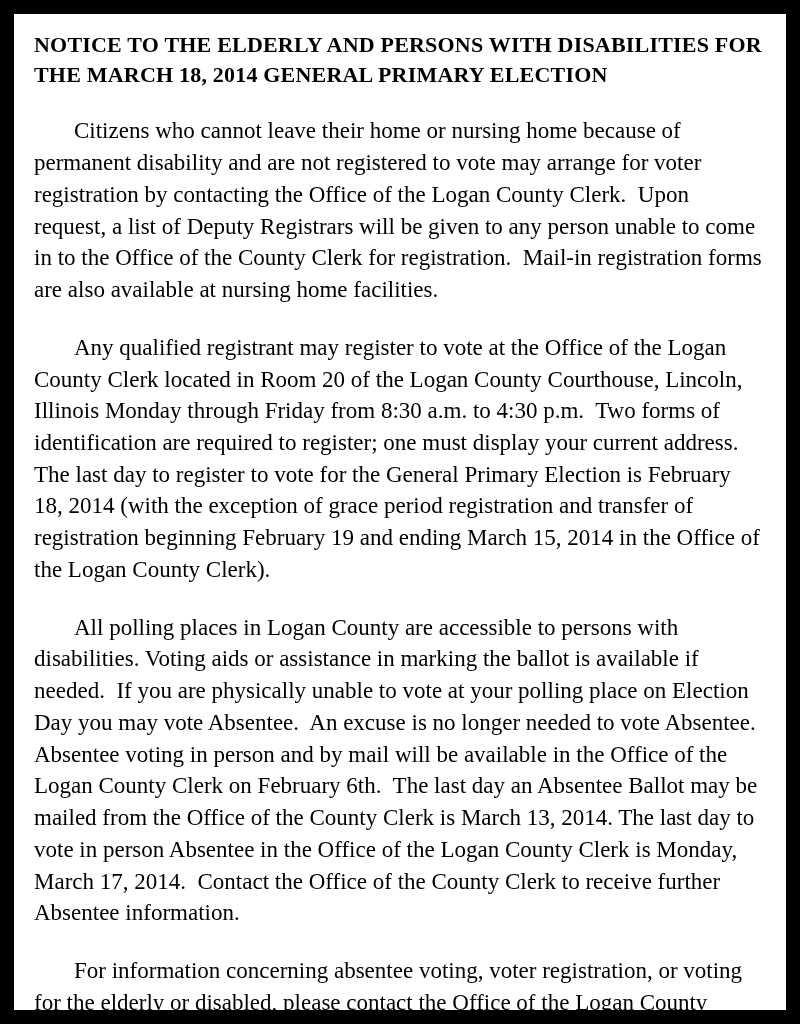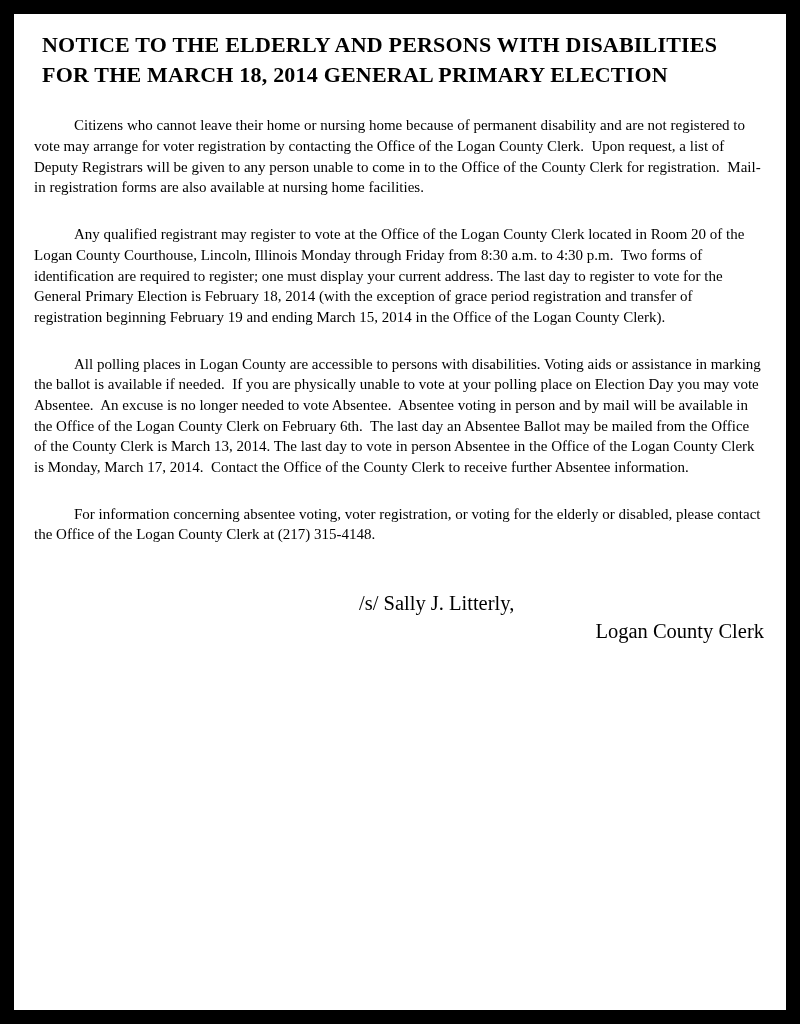--- a/index.html
+++ b/index.html
@@ -15,25 +15,25 @@
     background: #ffffff;
     padding: 14px 22px 10px 20px;
     font-family: "Liberation Serif", "DejaVu Serif", serif;
     color: #000000;
     overflow: hidden;
   }
   .title {
     font-size: 22px;
     font-weight: bold;
     line-height: 1.35;
-    margin: 2px 0 0 8px;
+    margin: 2px 0 0 0;
     letter-spacing: 0.2px;
   }
   .para {
-    font-size: 15px;
+    font-size: 23px;
     line-height: 1.38;
     margin: 26px 0 0 0;
     text-indent: 40px;
     white-space: pre-wrap;
   }
   .signature {
     margin-top: 44px;
     padding-left: 325px;
     font-size: 20.5px;
     line-height: 1.38;

